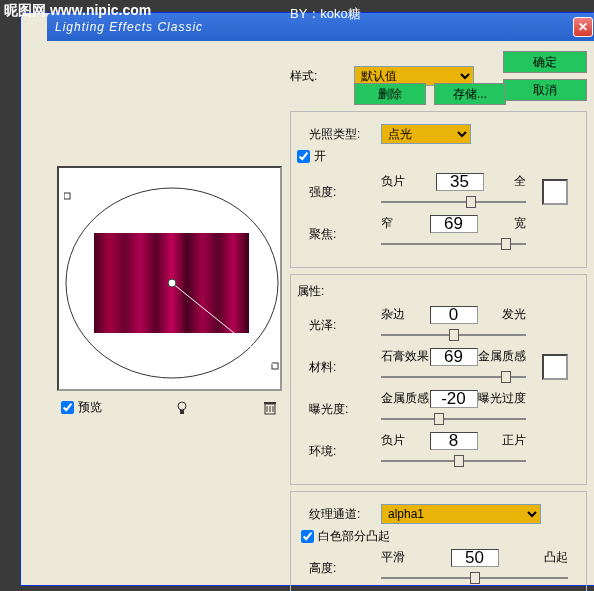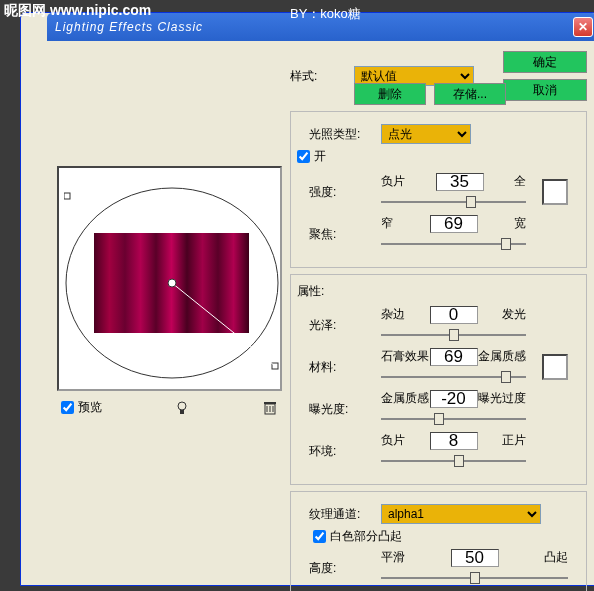--- a/index.html
+++ b/index.html
@@ -201,21 +201,21 @@
           </div>
           <div style="width:26px"></div>
         </div>
       </fieldset>
 
       <fieldset class="fieldset">
         <div class="row">
           <span class="label">纹理通道:</span>
           <select style="width:160px"><option>alpha1</option></select>
         </div>
-        <label class="checkbox-row" style="margin:4px 16px">
+        <label class="checkbox-row" style="margin:4px 4px">
           <input type="checkbox" checked="" style="">
           <span>白色部分凸起</span>
         </label>
         <div class="row">
           <span class="label">高度:</span>
           <div class="slider-group">
             <div class="slider-labels">
                 <span>平滑</span>
                 <input class="num-input" value="50" style="">
                 <span>凸起</span>

